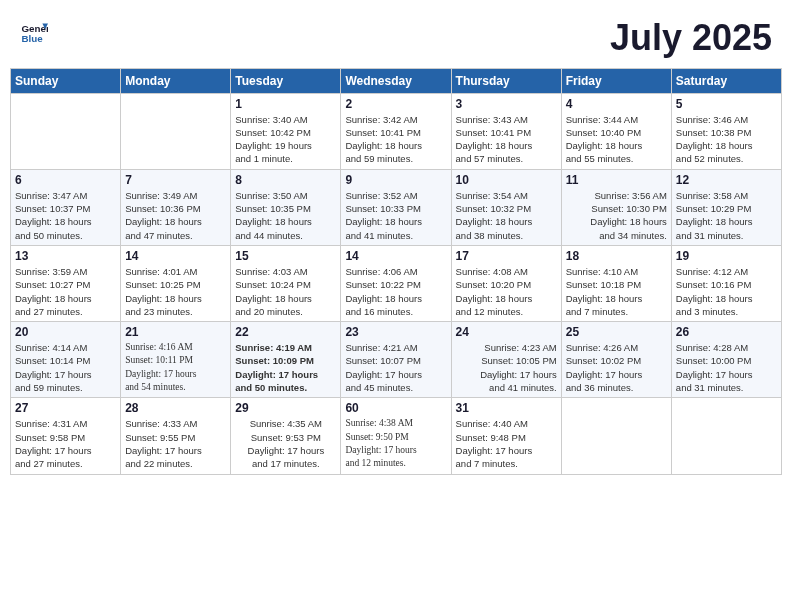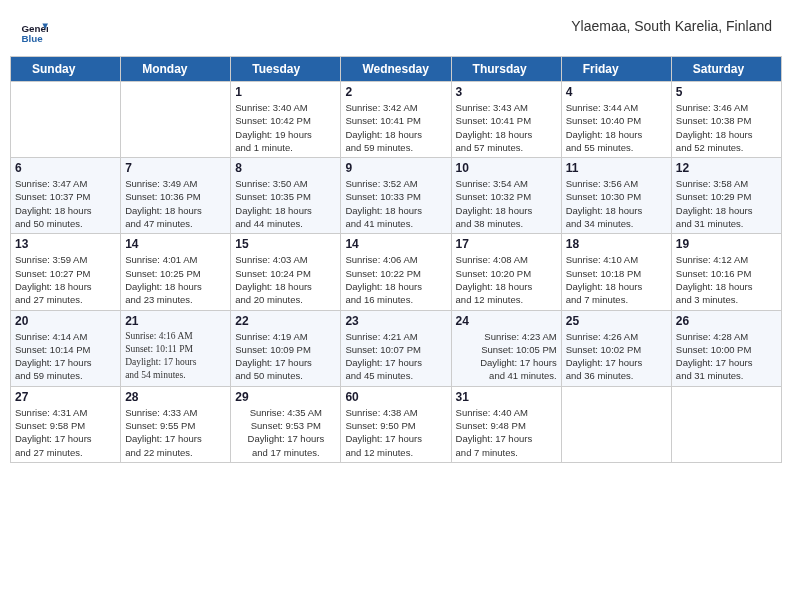--- a/index.html
+++ b/index.html
@@ -41,21 +41,21 @@
     .calendar {
       width: 100%;
       border-collapse: collapse;
       margin-top: 6px;
     }
     .calendar th {
       background-color: #2563a8;
       color: #fff;
       font-size: 12px;
       font-weight: bold;
-      padding: 5px 21px;
+      padding: 5px 4px;
       text-align: left;
       border: 1px solid #ccc;
     }
     .calendar td {
       vertical-align: top;
       border: 1px solid #ccc;
       padding: 3px 4px;
       font-size: 10px;
       color: #333;
       width: calc(100% / 7);
@@ -91,21 +91,21 @@
 
 <div class="header">
   <div class="logo">
     <svg class="logo-icon" viewBox="0 0 40 40">
       <text x="2" y="20" font-size="14" font-weight="bold" fill="#1a1a2e">General</text>
       <text x="2" y="34" font-size="14" font-weight="bold" fill="#2563a8">Blue</text>
       <polygon points="32,8 40,8 36,16" fill="#2563a8"></polygon>
     </svg>
   </div>
   <div class="title-block">
-    <div class="subtitle">Ylaemaa, South Karelia, Finland</div>
+    <div class="month-title">July 2025</div>
   </div>
 </div>
 
 <table class="calendar">
   <thead>
     <tr>
     <th>Sunday</th>
         <th>Monday</th>
         <th>Tuesday</th>
         <th>Wednesday</th>
@@ -185,21 +185,21 @@
         </td>
         <td>
           <span class="day-number">10</span>
           <div class="day-info" style="white-space: pre-line;">Sunrise: 3:54 AM
 Sunset: 10:32 PM
 Daylight: 18 hours
 and 38 minutes.</div>
         </td>
         <td>
           <span class="day-number">11</span>
-          <div class="day-info" style="white-space: pre-line;">Sunrise: 3:56 AM
+          <div class="day-info" style="white-space: pre-line; text-align: right;">Sunrise: 3:56 AM
 Sunset: 10:30 PM
 Daylight: 18 hours
 and 34 minutes.</div>
         </td>
         <td>
           <span class="day-number">12</span>
           <div class="day-info" style="white-space: pre-line;">Sunrise: 3:58 AM
 Sunset: 10:29 PM
 Daylight: 18 hours
 and 31 minutes.</div>
@@ -266,21 +266,21 @@
         </td>
         <td>
           <span class="day-number">21</span>
           <div class="day-info" style="white-space: pre-line; font-family: Liberation Serif, serif;">Sunrise: 4:16 AM
 Sunset: 10:11 PM
 Daylight: 17 hours
 and 54 minutes.</div>
         </td>
         <td>
           <span class="day-number">22</span>
-          <div class="day-info" style="white-space: pre-line;">Sunrise: 4:19 AM
+          <div class="day-info" style="white-space: pre-line; font-weight: bold;">Sunrise: 4:19 AM
 Sunset: 10:09 PM
 Daylight: 17 hours
 and 50 minutes.</div>
         </td>
         <td>
           <span class="day-number">23</span>
           <div class="day-info" style="white-space: pre-line;">Sunrise: 4:21 AM
 Sunset: 10:07 PM
 Daylight: 17 hours
 and 45 minutes.</div>
@@ -324,21 +324,21 @@
         </td>
         <td>
           <span class="day-number">29</span>
           <div class="day-info" style="white-space: pre-line; text-align: center;">Sunrise: 4:35 AM
 Sunset: 9:53 PM
 Daylight: 17 hours
 and 17 minutes.</div>
         </td>
         <td>
           <span class="day-number">60</span>
-          <div class="day-info" style="white-space: pre-line;">Sunrise: 4:38 AM
+          <div class="day-info" style="white-space: pre-line; font-family: Liberation Serif, serif;">Sunrise: 4:38 AM
 Sunset: 9:50 PM
 Daylight: 17 hours
 and 12 minutes.</div>
         </td>
         <td>
           <span class="day-number">31</span>
           <div class="day-info" style="white-space: pre-line;">Sunrise: 4:40 AM
 Sunset: 9:48 PM
 Daylight: 17 hours
 and 7 minutes.</div>

